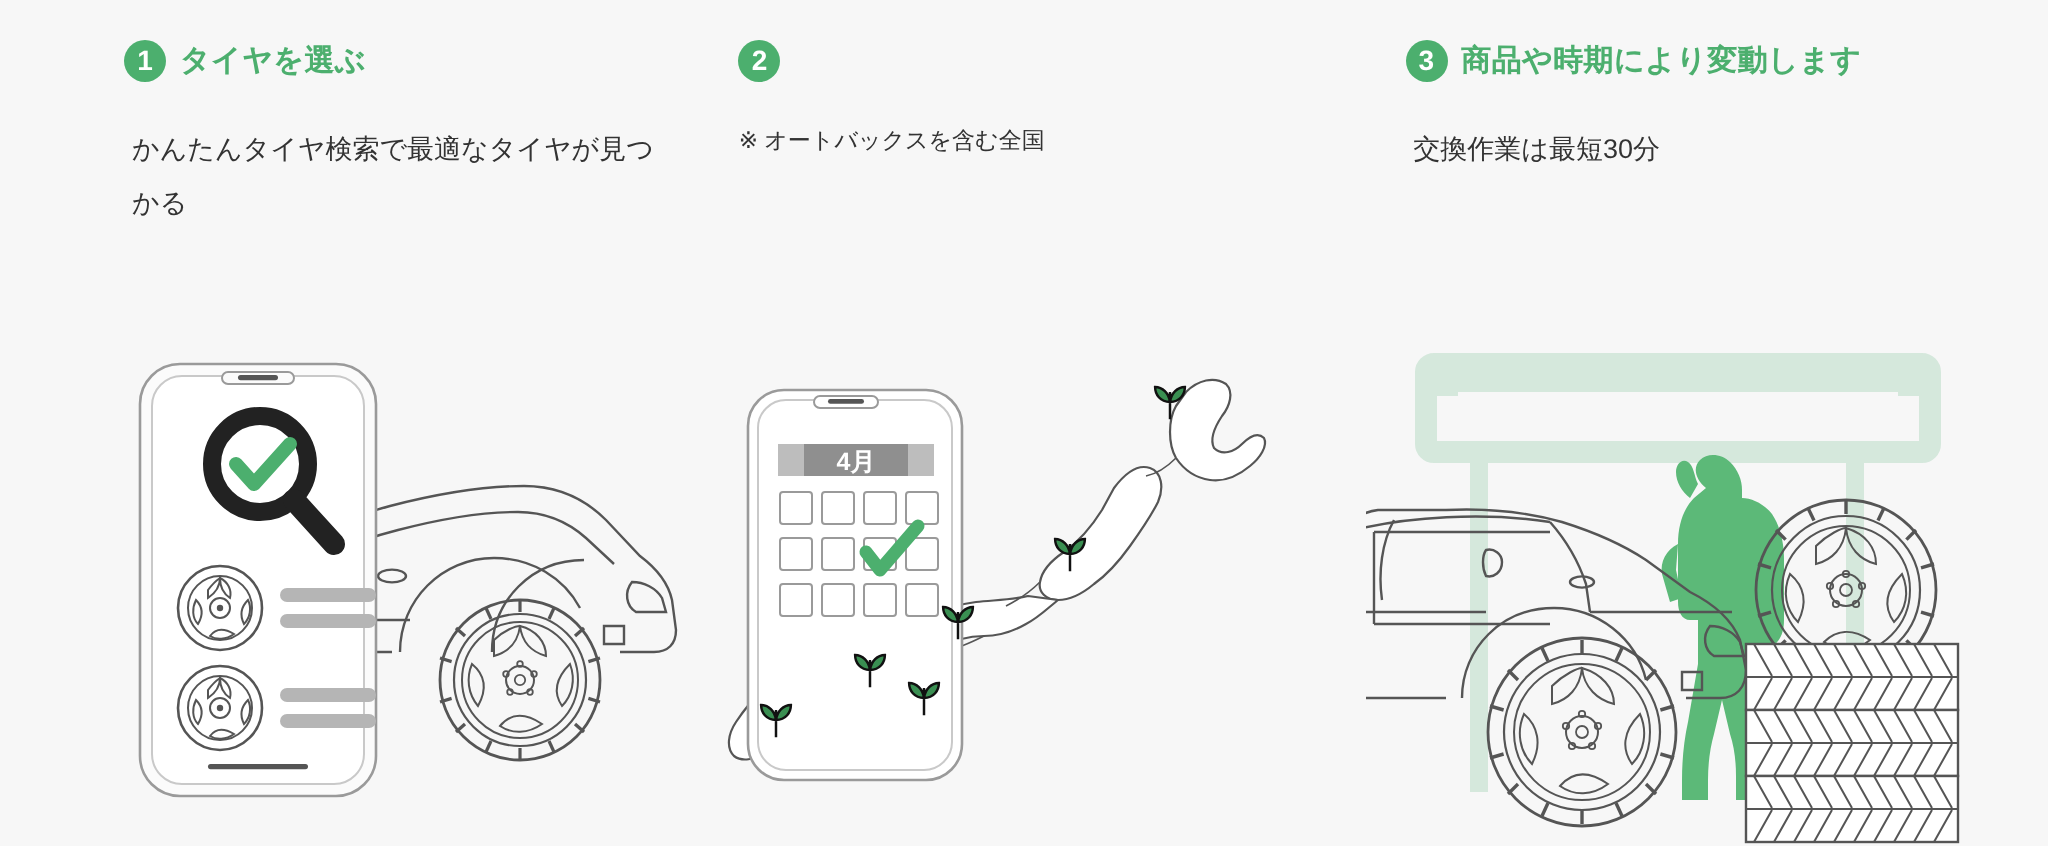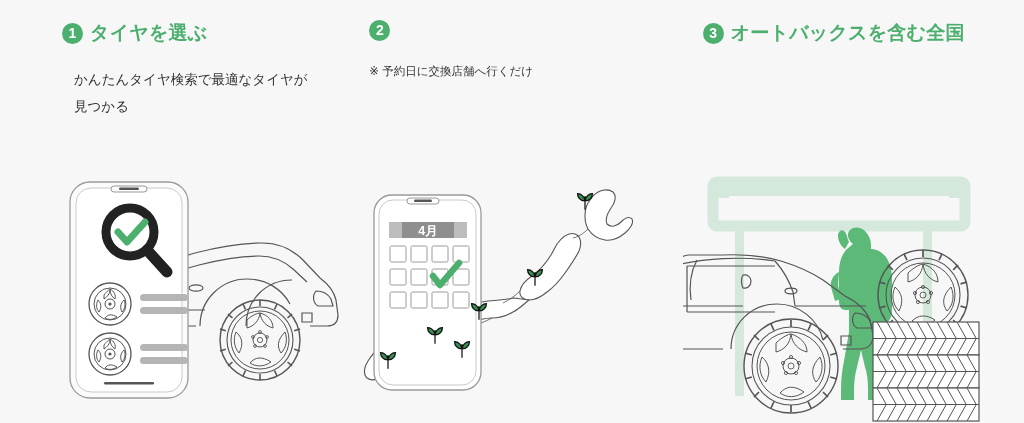--- a/index.html
+++ b/index.html
@@ -51,29 +51,29 @@
     background: #4caf6e;
     color: #ffffff;
     font-size: 14px;
     font-weight: bold;
     line-height: 21px;
     text-align: center;
     letter-spacing: 0;
   }
   .heading-text {
     color: #4caf6e;
-    font-size: 19px;
+    font-size: 15px;
     font-weight: bold;
     letter-spacing: 0.2px;
   }
   .body-text {
     font-size: 13.5px;
     line-height: 2.0;
     color: #333333;
-    margin: 12px;
+    margin: 4px;
     max-width: 276px;
   }
   .note-text {
     font-size: 11.5px;
     line-height: 1.8;
     color: #333333;
     margin: 14px 0 0 0;
   }
   .art {
     position: absolute;
@@ -201,21 +201,21 @@
             <rect x="140" y="347" width="48" height="7" rx="3.5" fill="#b5b5b5"></rect>
           </g>
         </svg>
       </div>
     </div>
 
     <div class="step step-2">
       <div class="heading">
         <span class="badge">2</span>
       </div>
-      <p class="note-text">※ 予約日に交換店舗へ行くだけ</p>
+      <p class="note-text">※ オートバックスを含む全国</p>
 
       <div class="art">
         <svg width="341" height="423" viewBox="0 0 341 423" xmlns="http://www.w3.org/2000/svg">
 
           <g fill="#ffffff" stroke="#555" stroke-width="1.1" stroke-linejoin="round">
             <path d="M252 186 C258 180 266 178 272 182 C276 186 274 193 270 198
                      C266 204 264 210 266 214 C270 218 276 216 280 212 C284 208 288 206 291 209
                      C293 213 289 219 284 223 C278 228 271 231 264 230 C257 229 251 225 247 219
                      C243 212 243 200 247 193 Z"></path>
             <path d="M216 234 C222 226 228 222 234 224 C240 226 241 234 238 241
@@ -290,22 +290,23 @@
               <path d="M0 22 L0 0 M0 8 C-8 8 -12 2 -12 -4 C-6 -4 -1 1 0 8 Z M0 8 C8 8 12 2 12 -4 C6 -4 1 1 0 8 Z" fill="#3a8f52" stroke="#111" stroke-width="2"></path>
             </g>
           </g>
         </svg>
       </div>
     </div>
 
     <div class="step step-3">
       <div class="heading">
         <span class="badge">3</span>
-        <span class="heading-text">オートバックスを含む全国</span>
-      </div>
+        <span class="heading-text">商品や時期により変動します</span>
+      </div>
+      <p class="body-text">交換作業は最短30分</p>
 
       <div class="art">
         <svg width="341" height="423" viewBox="0 0 341 423" xmlns="http://www.w3.org/2000/svg">
 
           <g>
             <rect x="30" y="172" width="252" height="8" fill="#d5e8dc"></rect>
             <rect x="30" y="180" width="252" height="8" fill="#d5e8dc"></rect>
             <rect x="30" y="172" width="252" height="44" rx="4" fill="none" stroke="#d5e8dc" stroke-width="11"></rect>
             <rect x="46" y="186" width="220" height="22" fill="#f7f7f7"></rect>
             <rect x="52" y="216" width="9" height="170" fill="#d5e8dc"></rect>

